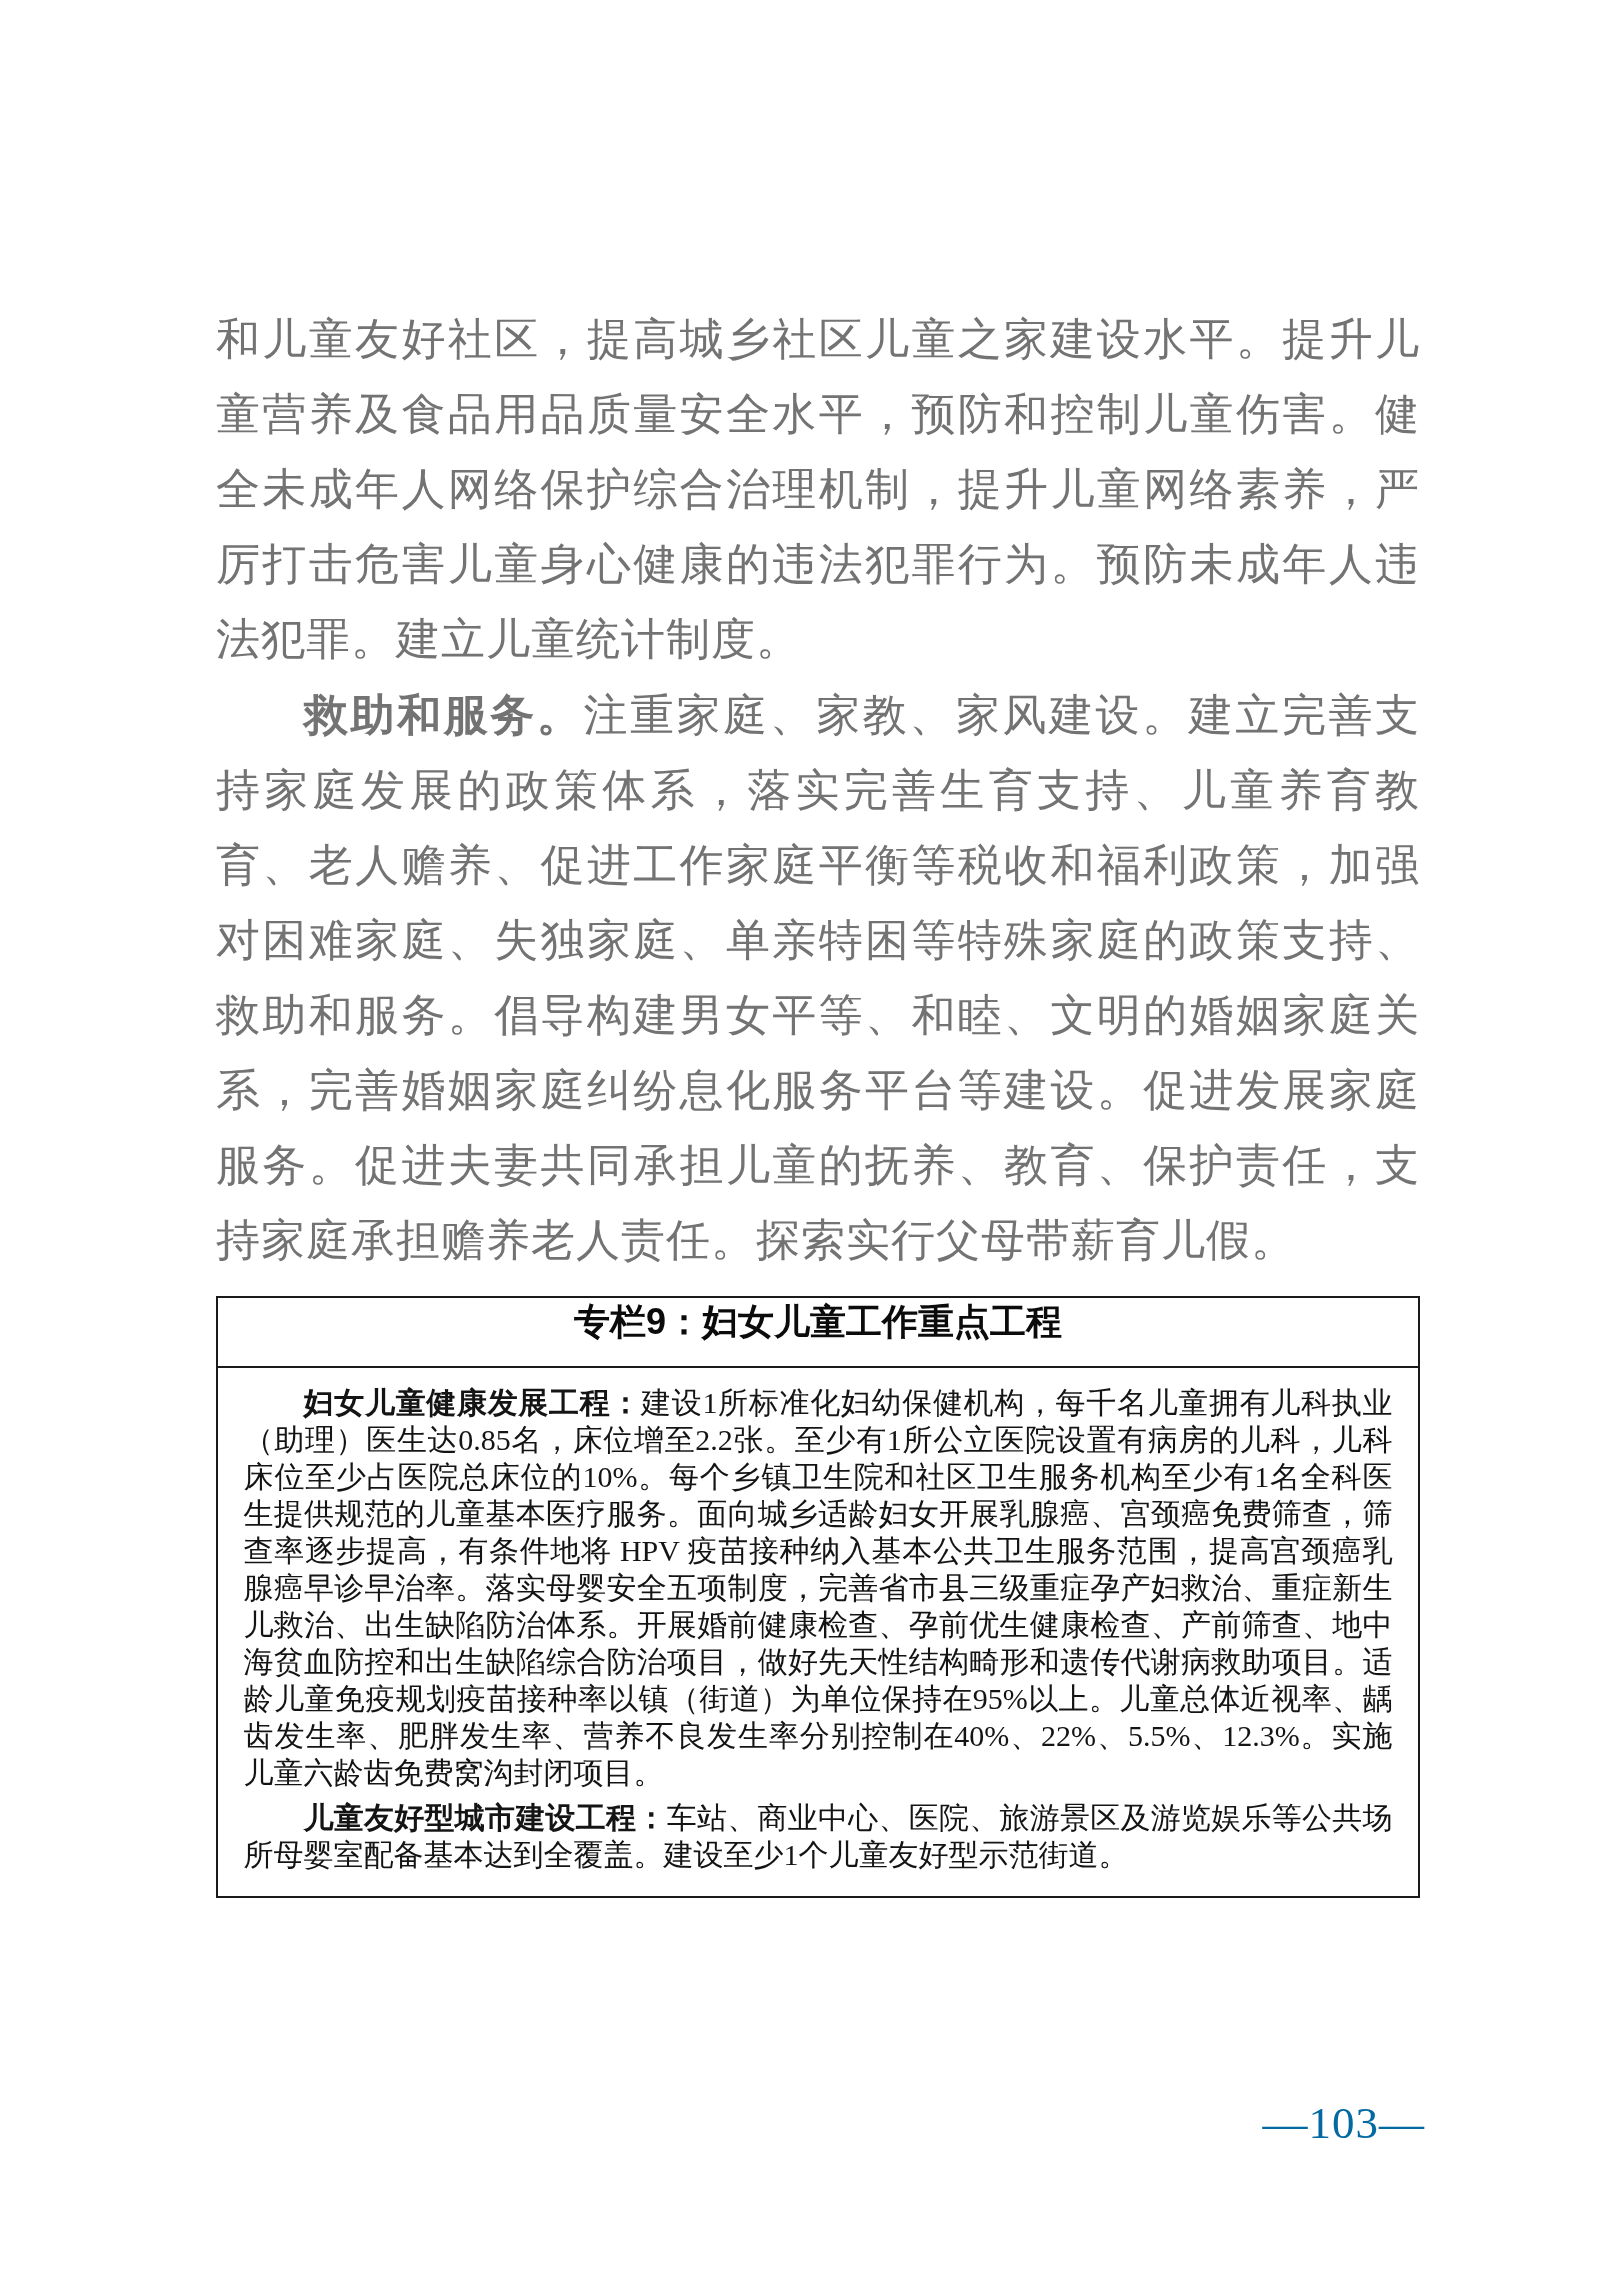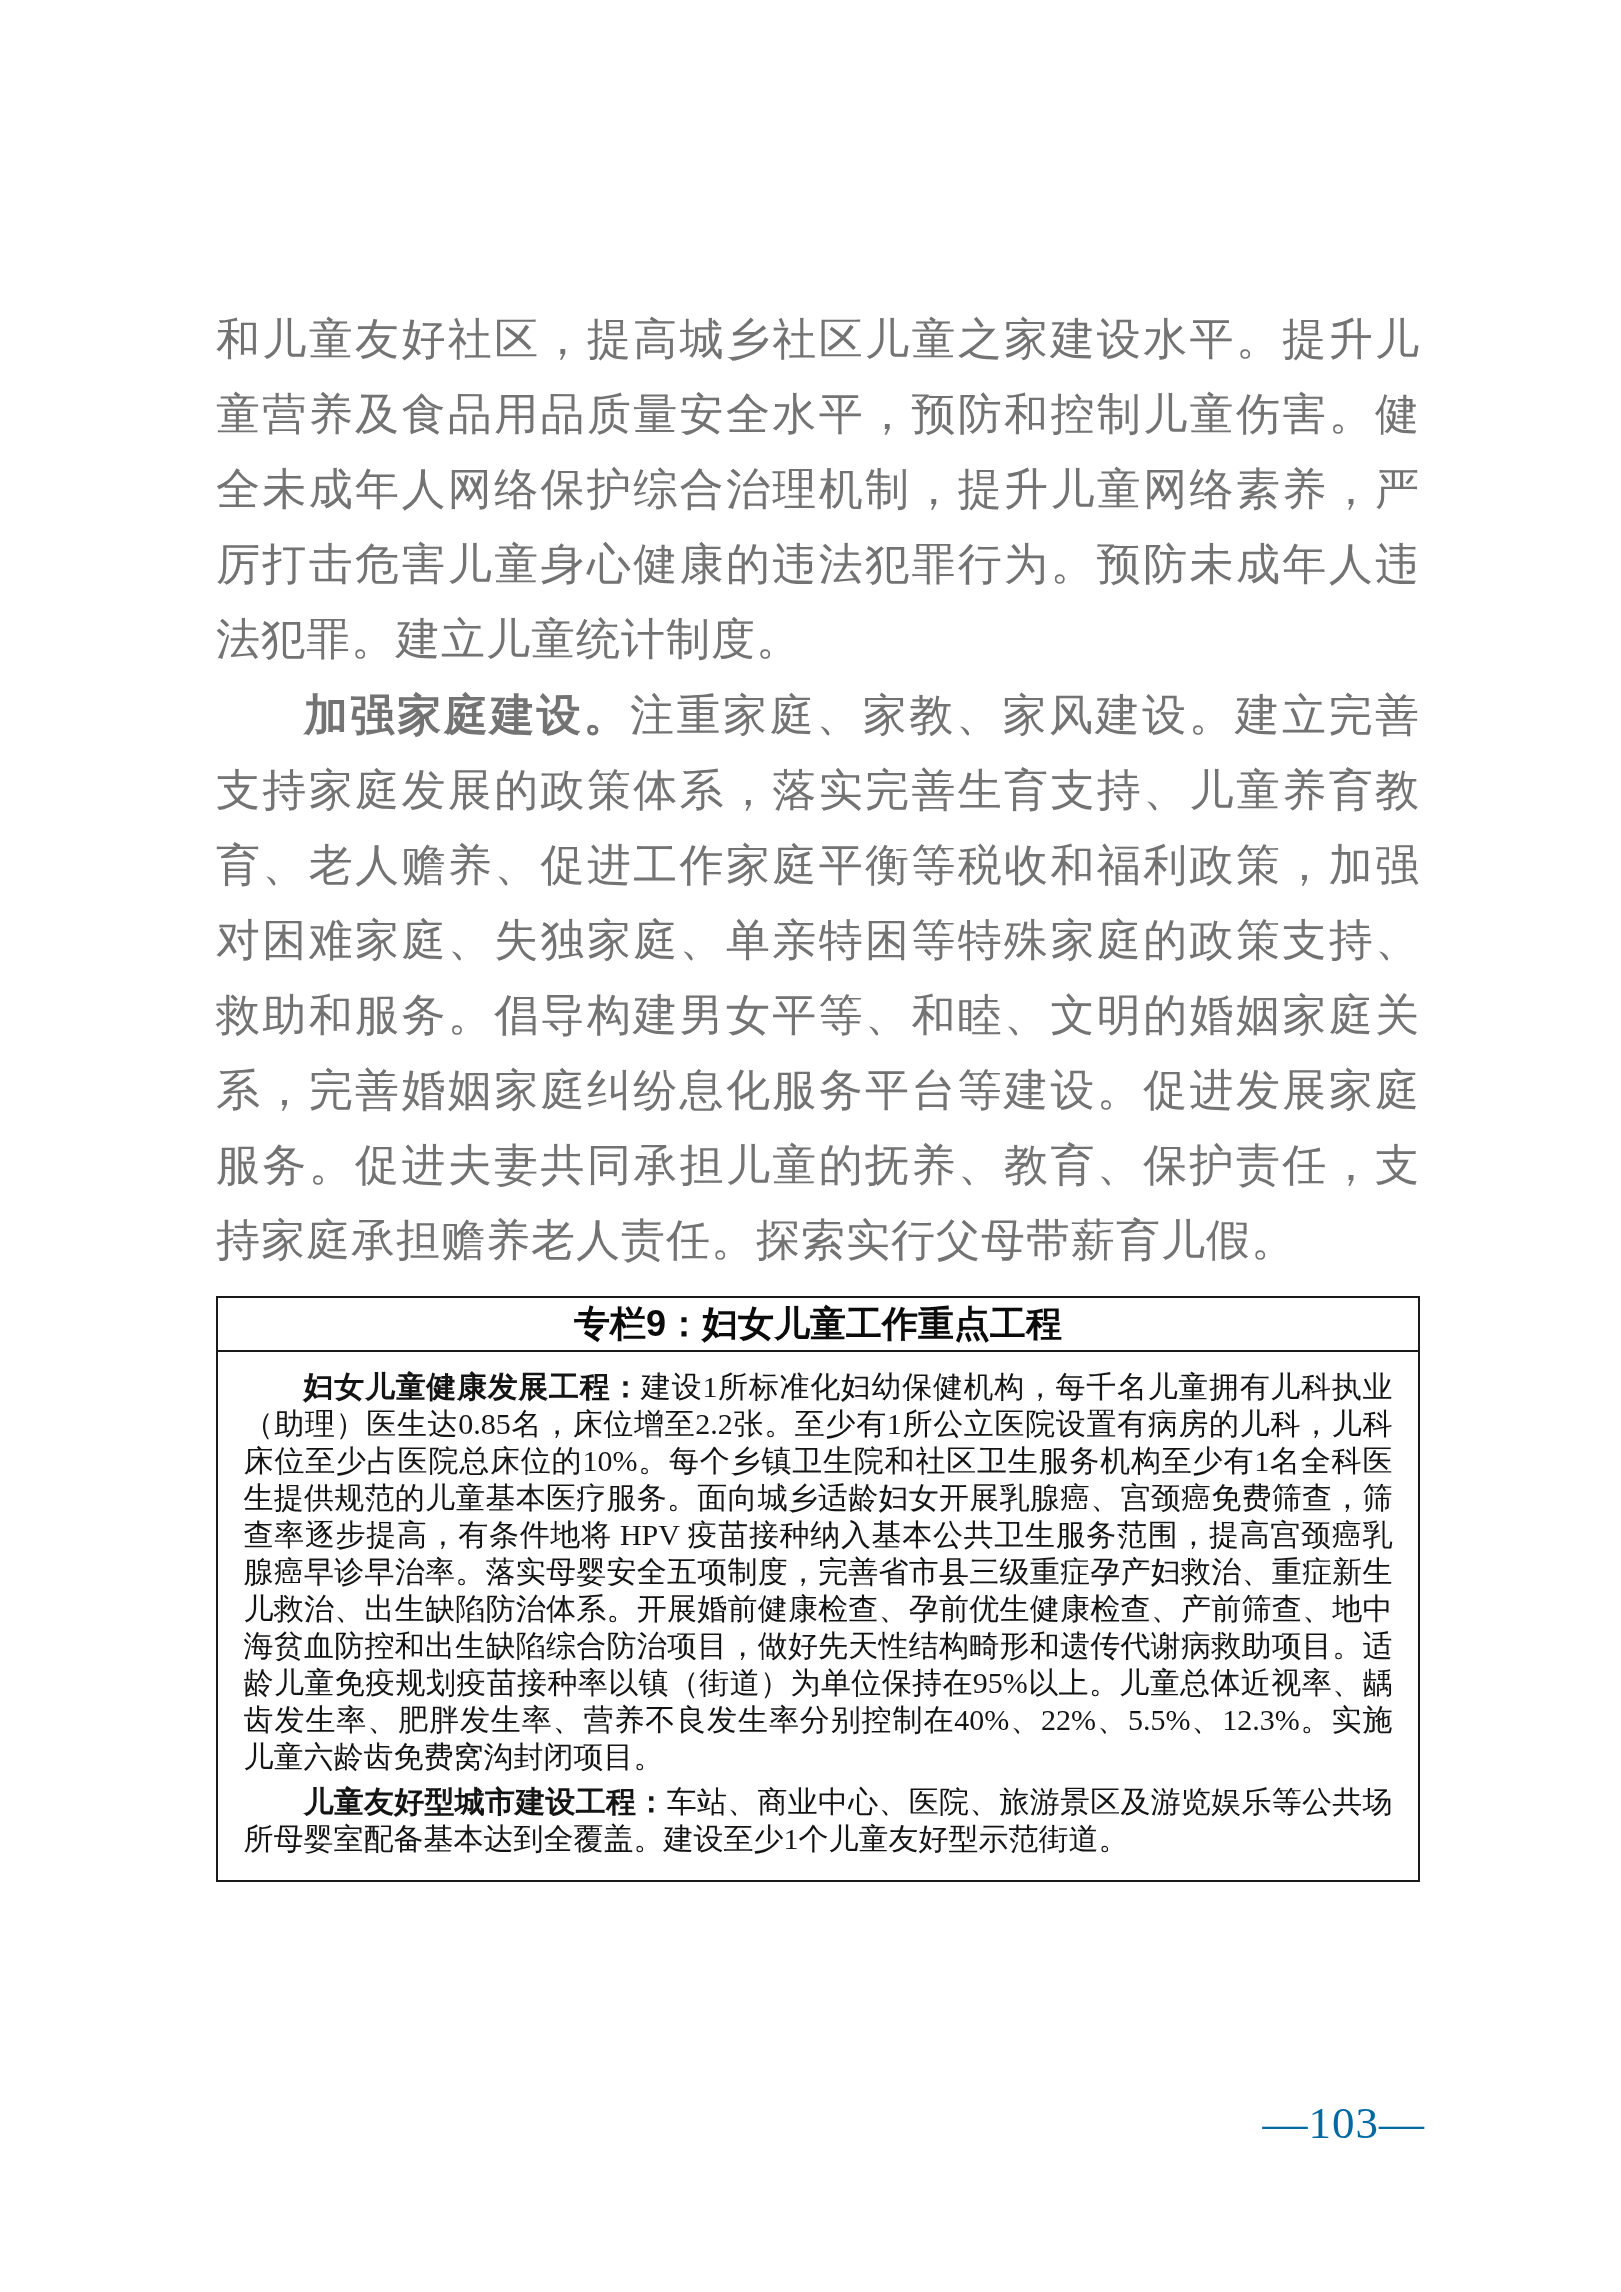--- a/index.html
+++ b/index.html
@@ -41,24 +41,24 @@
     position: absolute;
     left: 216px;
     top: 1296px;
     width: 1204px;
     box-sizing: border-box;
     border: 2.9px solid #1a1a1a;
     background: #ffffff;
   }
   .panel-title-row {
     box-sizing: border-box;
-    height: 54px;
+    height: 70px;
     border-bottom: 2px solid #1a1a1a;
     display: flex;
-    align-items: center;
+    align-items: flex-start;
     justify-content: center;
   }
   .panel-title {
     font-family: "Liberation Sans", "DejaVu Sans", sans-serif;
     font-weight: bold;
     font-size: 36px;
     color: #0b0b0b;
     white-space: nowrap;
   }
   .panel-body {
@@ -85,21 +85,21 @@
 </style>
 </head>
 <body>
 
 <div class="page">
 
   <div class="text-col">
 
     <p class="body-para"><span>和儿童友好社区，提高城乡社区儿童之家建设水平。提升儿童营养及食品用品质量安全水平，预防和控制儿童伤害。健全未成年人网络保护综合治理机制，提升儿童网络素养，严厉打击危害儿童身心健康的违法犯罪行为。预防未成年人违法犯罪。建立儿童统计制度。</span></p>
 
-    <p class="body-para indented"><span class="lead">加强家庭建设。</span><span>注重家庭、家教、家风建设。建立完善支持家庭发展的政策体系，落实完善生育支持、儿童养育教育、老人赡养、促进工作家庭平衡等税收和福利政策，加强对困难家庭、失独家庭、单亲特困等特殊家庭的政策支持、救助和服务。倡导构建男女平等、和睦、文明的婚姻家庭关系，完善婚姻家庭纠纷息化服务平台等建设。促进发展家庭服务。促进夫妻共同承担儿童的抚养、教育、保护责任，支持家庭承担赡养老人责任。探索实行父母带薪育儿假。</span></p>
+    <p class="body-para indented"><span class="lead">救助和服务。</span><span>注重家庭、家教、家风建设。建立完善支持家庭发展的政策体系，落实完善生育支持、儿童养育教育、老人赡养、促进工作家庭平衡等税收和福利政策，加强对困难家庭、失独家庭、单亲特困等特殊家庭的政策支持、救助和服务。倡导构建男女平等、和睦、文明的婚姻家庭关系，完善婚姻家庭纠纷息化服务平台等建设。促进发展家庭服务。促进夫妻共同承担儿童的抚养、教育、保护责任，支持家庭承担赡养老人责任。探索实行父母带薪育儿假。</span></p>
 
   </div>
 
   <div class="panel">
 
     <div class="panel-title-row">
       <span class="panel-title">专栏9：妇女儿童工作重点工程</span>
     </div>
 
     <div class="panel-body">

